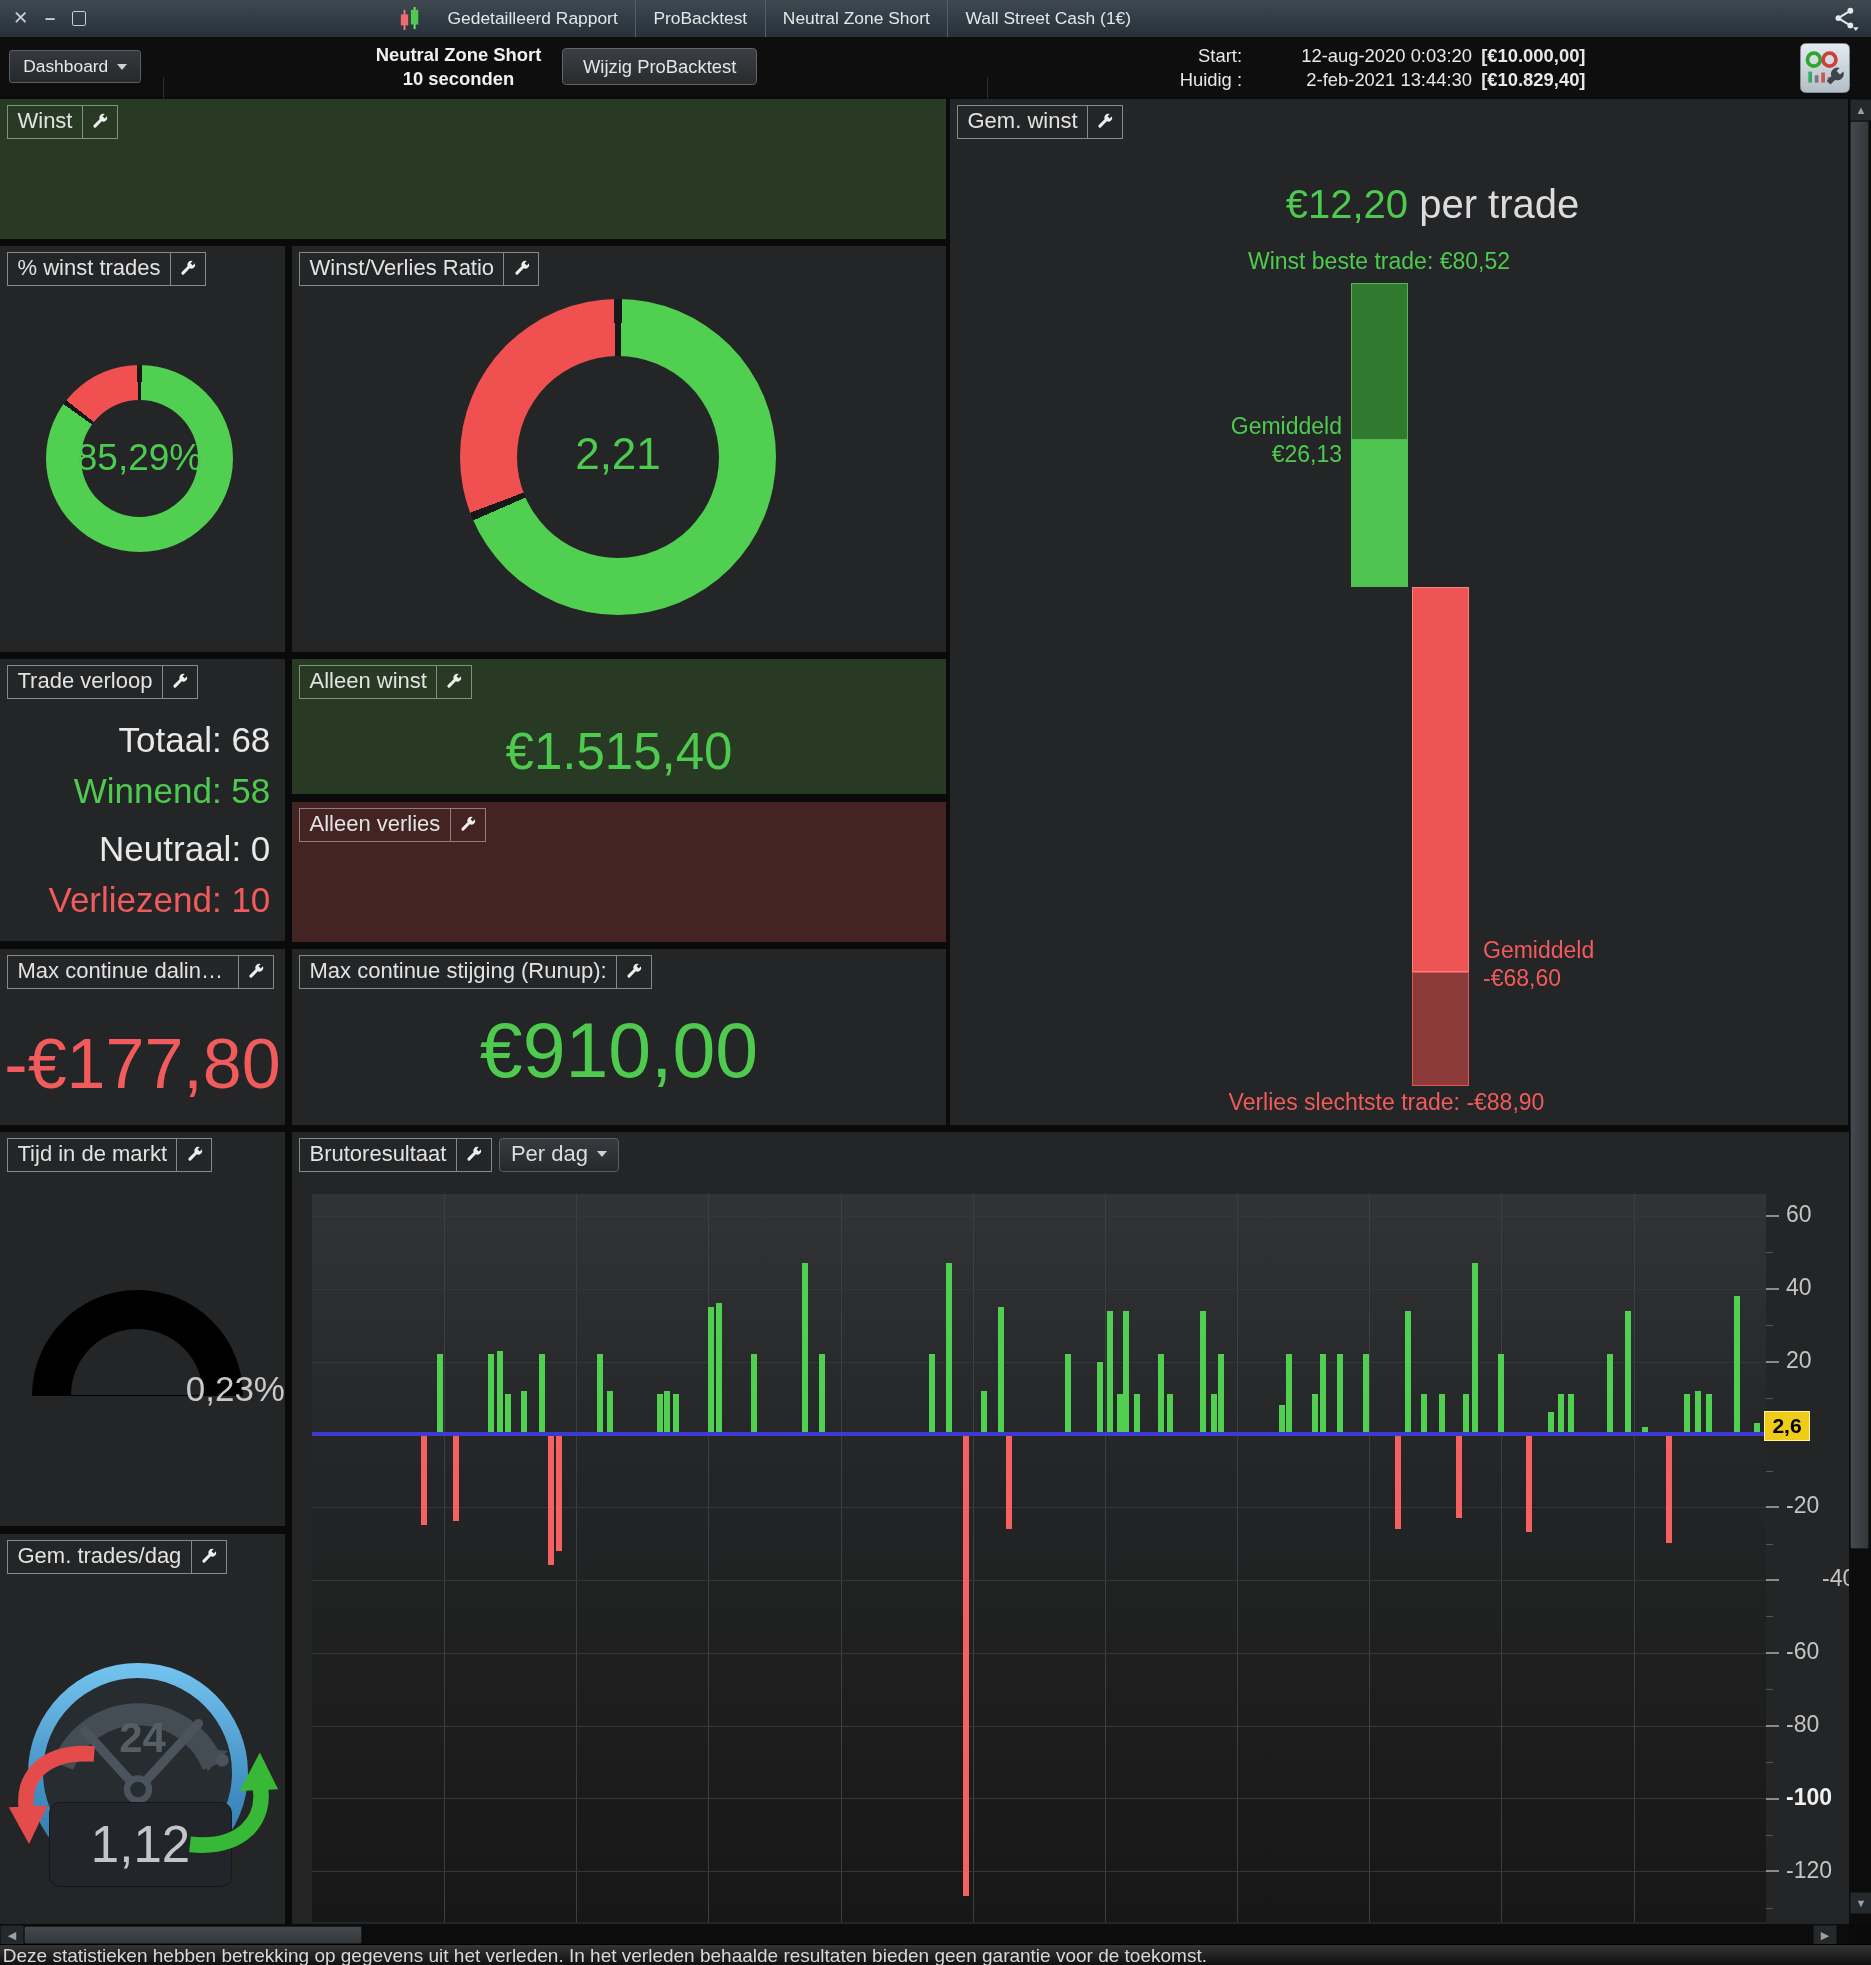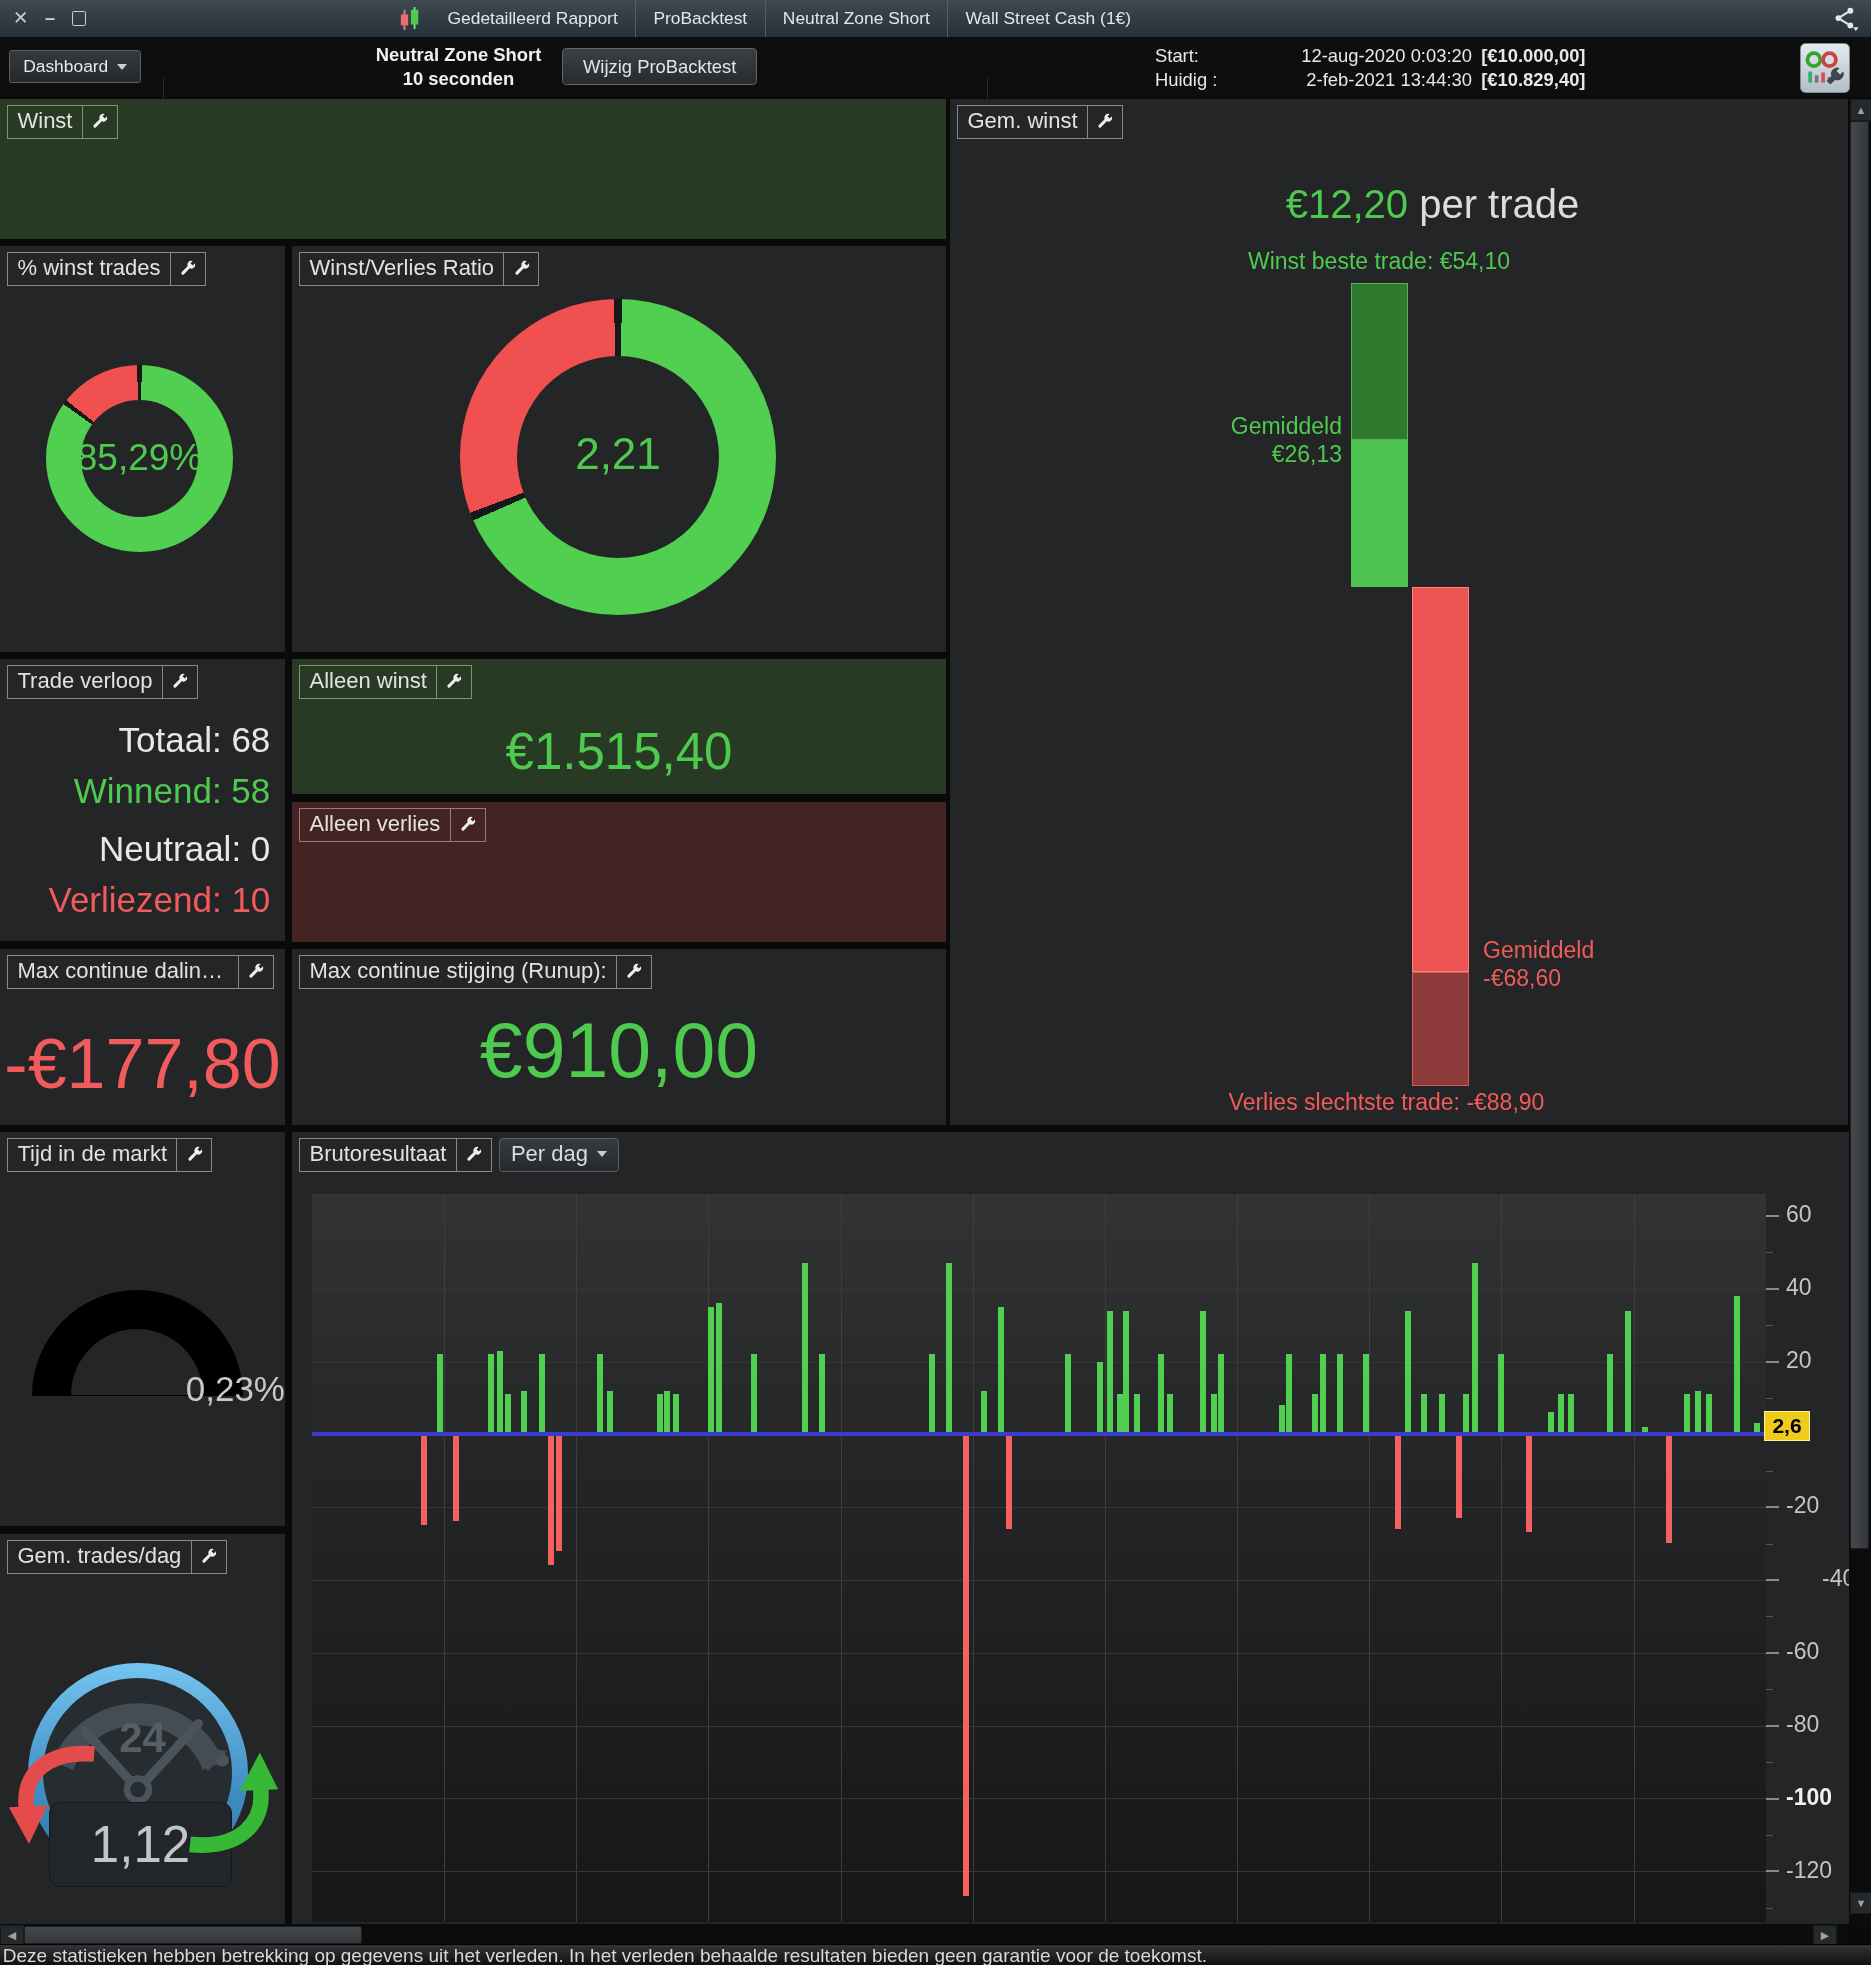--- a/index.html
+++ b/index.html
@@ -20,21 +20,21 @@
   #toolbar{position:absolute;left:0;top:37px;width:1872px;height:60px;background:#0e0e0e;}
   .vsep{position:absolute;top:3.7px;bottom:3.7px;width:0.9px;background:#2c2c2c;}
   #dash-btn{position:absolute;left:9.2px;top:13px;height:33px;padding:0 13px;display:flex;align-items:center;gap:9.2px;
     background:linear-gradient(#35393d,#26292c);border:0.9px solid #5a5e62;border-radius:2.8px;color:#e8e8e8;font-size:17.4px;}
   .caret{display:inline-block;width:0;height:0;border-left:5.5px solid transparent;border-right:5.5px solid transparent;border-top:6.4px solid #cfcfcf;}
   #strategy{position:absolute;left:275px;top:6.4px;width:367px;text-align:center;color:#f0f0f0;font-weight:bold;font-size:18.4px;line-height:24px;}
   #wijzig-btn{position:absolute;left:562px;top:11px;height:37px;padding:0 20px;display:flex;align-items:center;
     background:linear-gradient(#3b3f43,#282b2e);border:0.9px solid #63676b;border-radius:4.6px;color:#e4e4e4;font-size:18.4px;}
   #session{position:absolute;left:1155px;top:7.3px;font-size:18.4px;color:#e8e8e8;}
   #session .row{display:flex;line-height:24px;}
-  #session .lab{width:87px;}
+  #session .lab{width:87px;text-align:right;}
   #session .val{width:230px;text-align:right;padding-right:9.2px;}
   #session .amt{font-weight:bold;}
   #appicon{position:absolute;left:1800px;top:5.5px;width:48px;height:48px;border-radius:5.5px;
     background:linear-gradient(#e4eaee,#b4bec6);border:0.9px solid #7e8e99;}
   
   .panel{position:absolute;background:#232527;}
   .panel.greenbg{background:#283a24;}
   .panel.redbg{background:#442323;}
   .hdr{position:absolute;top:6.4px;left:7.3px;display:flex;z-index:6;}
   .hdr .lbl{font-size:22px;color:#e2e2e2;padding:1.8px 9.2px 3.7px;border:0.9px solid #84898a;white-space:nowrap;}
@@ -321,21 +321,21 @@
       <span class="lbl">Gem. winst</span>
       <span class="wr">
           <svg width="17.4" height="17.4" viewBox="0 0 16 16" fill="#eee">
             <path d="M14.6 3a3.6 3.6 0 0 1-4.7 4.7L4.6 13a1.4 1.4 0 0 1-2-2l5.3-5.3A3.6 3.6 0 0 1 12.6 1l-2 2 2.1 2.1 1.9-2.1z"></path>
           </svg>
         </span>
     </div>
     <div style="position:absolute;top:83px;left:67px;right:0;text-align:center;font-size:40px;">
       <span class="green">€12,20</span><span style="color:#dcdcdc;"> per trade</span>
     </div>
-    <div class="gwlabel green" style="top:149px;left:172px;width:514px;text-align:center;">Winst beste trade: €54,10</div>
+    <div class="gwlabel green" style="top:149px;left:172px;width:514px;text-align:center;">Winst beste trade: €80,52</div>
     <div class="gwlabel green" style="top:314px;left:208px;width:184px;text-align:right;">
       <div>Gemiddeld</div>
       <div>€26,13</div>
     </div>
     <div class="gwlabel red" style="top:838px;left:533px;text-align:left;">
       <div>Gemiddeld</div>
       <div>-€68,60</div>
     </div>
     <div class="gwlabel red" style="top:990px;left:161px;width:551px;text-align:center;">Verlies slechtste trade: -€88,90</div>
     <div id="gw-chart">

